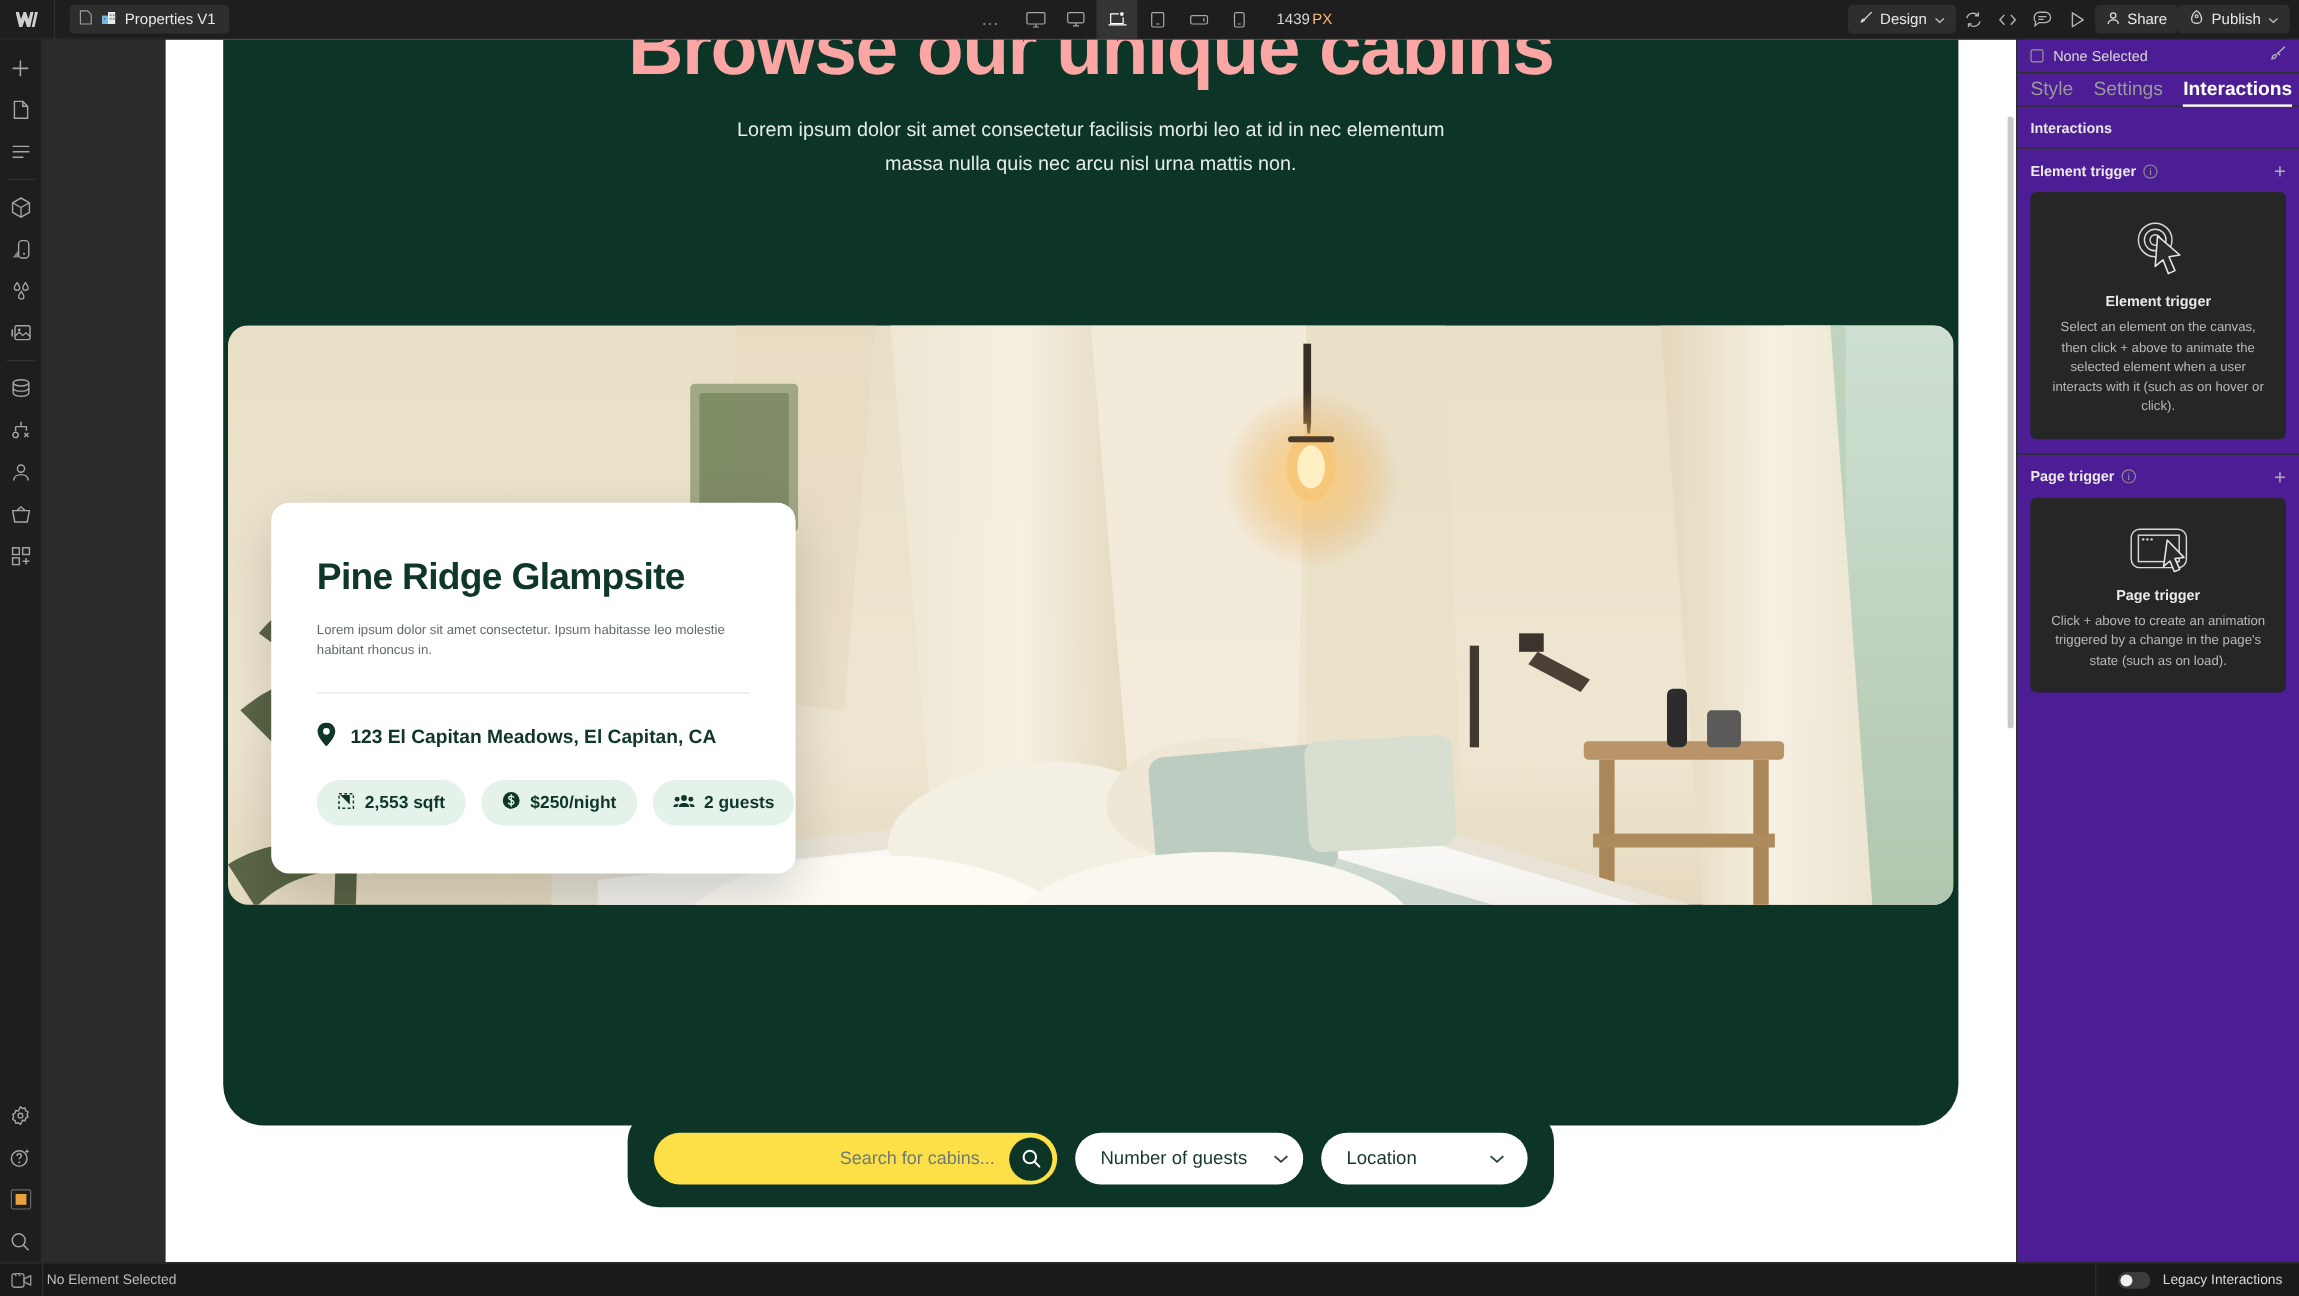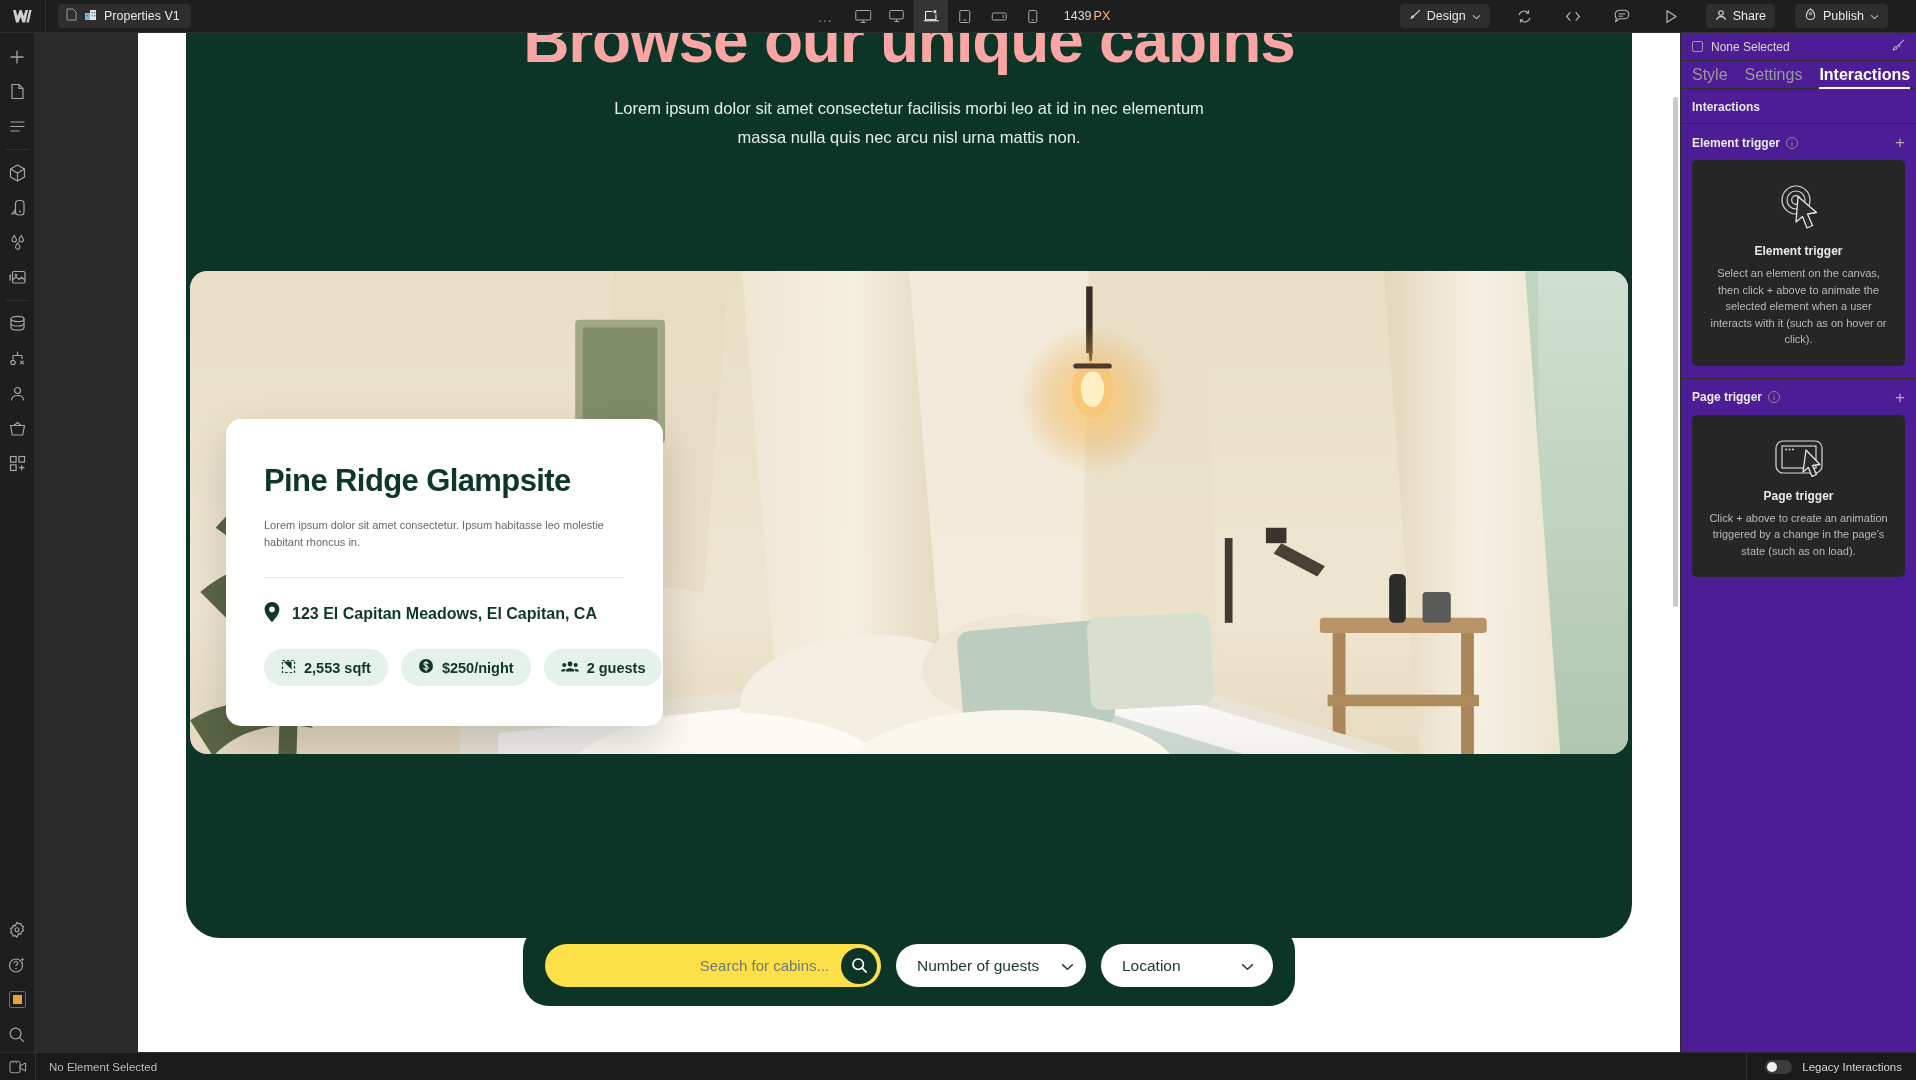--- a/index.html
+++ b/index.html
@@ -34,21 +34,21 @@
   }
   .tb-btn {
     width: 34px; height: 33px; display: flex; align-items: center; justify-content: center;
     color: #a8a8a8;
   }
   .tb-btn.dots { width: 40px; letter-spacing: 1.5px; font-size: 15px; color: #8d8d8d; }
   .tb-btn.active { background: #343434; color: #fff; }
   .bp-size { margin-left: 14px; font-size: 12.5px; color: #d8d8d8; white-space: nowrap; }
   .bp-size .unit { color: #fdba74; margin-left: 2px; }
   .topbar-right {
-    margin-left: auto; display: flex; align-items: center; gap: 20px; padding-right: 28px;
+    margin-left: auto; display: flex; align-items: center; gap: 0; padding-right: 8px;
   }
   .pill-btn {
     display: flex; align-items: center; gap: 6px; height: 24px; padding: 0 9px;
     border-radius: 4px; background: #2e2e2e; color: #e9e9e9; font-size: 12.5px; white-space: nowrap;
   }
   .ico-btn {
     width: 29px; height: 26px; display: flex; align-items: center; justify-content: center;
     color: #b4b4b4; border-radius: 4px;
   }
 
@@ -207,21 +207,21 @@
   .empty-card .ec-title { font-size: 12px; font-weight: 700; color: #eaeaea; margin-bottom: 7px; }
   .empty-card .ec-body { font-size: 11px; line-height: 1.5; color: #b9b9b9; }
   .rp-div { height: 1px; background: #2c2c2c; }
 
   
   .statusbar {
     height: 28px; flex: 0 0 28px; background: #1a1a1a; border-top: 1px solid #2e2e2e;
     display: flex; align-items: center; position: relative;
   }
   .sb-camera { width: 35px; display: flex; align-items: center; justify-content: center; color: #9a9a9a; }
-  .sb-text { font-size: 11.5px; color: #bdbdbd; padding-left: 13px; border-left: 1px solid #303030; height: 28px; display: flex; align-items: center; }
+  .sb-text { font-size: 11.5px; color: #bdbdbd; padding-left: 3px; border-left: 1px solid #303030; height: 28px; display: flex; align-items: center; }
   .sb-right { margin-left: auto; display: flex; align-items: center; gap: 10px; padding-right: 14px; height: 28px; border-left: 1px solid #303030; padding-left: 18px; }
   .toggle {
     width: 27px; height: 14px; border-radius: 8px; background: #3c3c3c; position: relative;
   }
   .toggle i { position: absolute; left: 2px; top: 2px; width: 10px; height: 10px; border-radius: 50%; background: #f0f0f0; }
   .sb-right .lbl { font-size: 11.5px; color: #d6d6d6; }
 </style>
 </head>
 <body>
 

